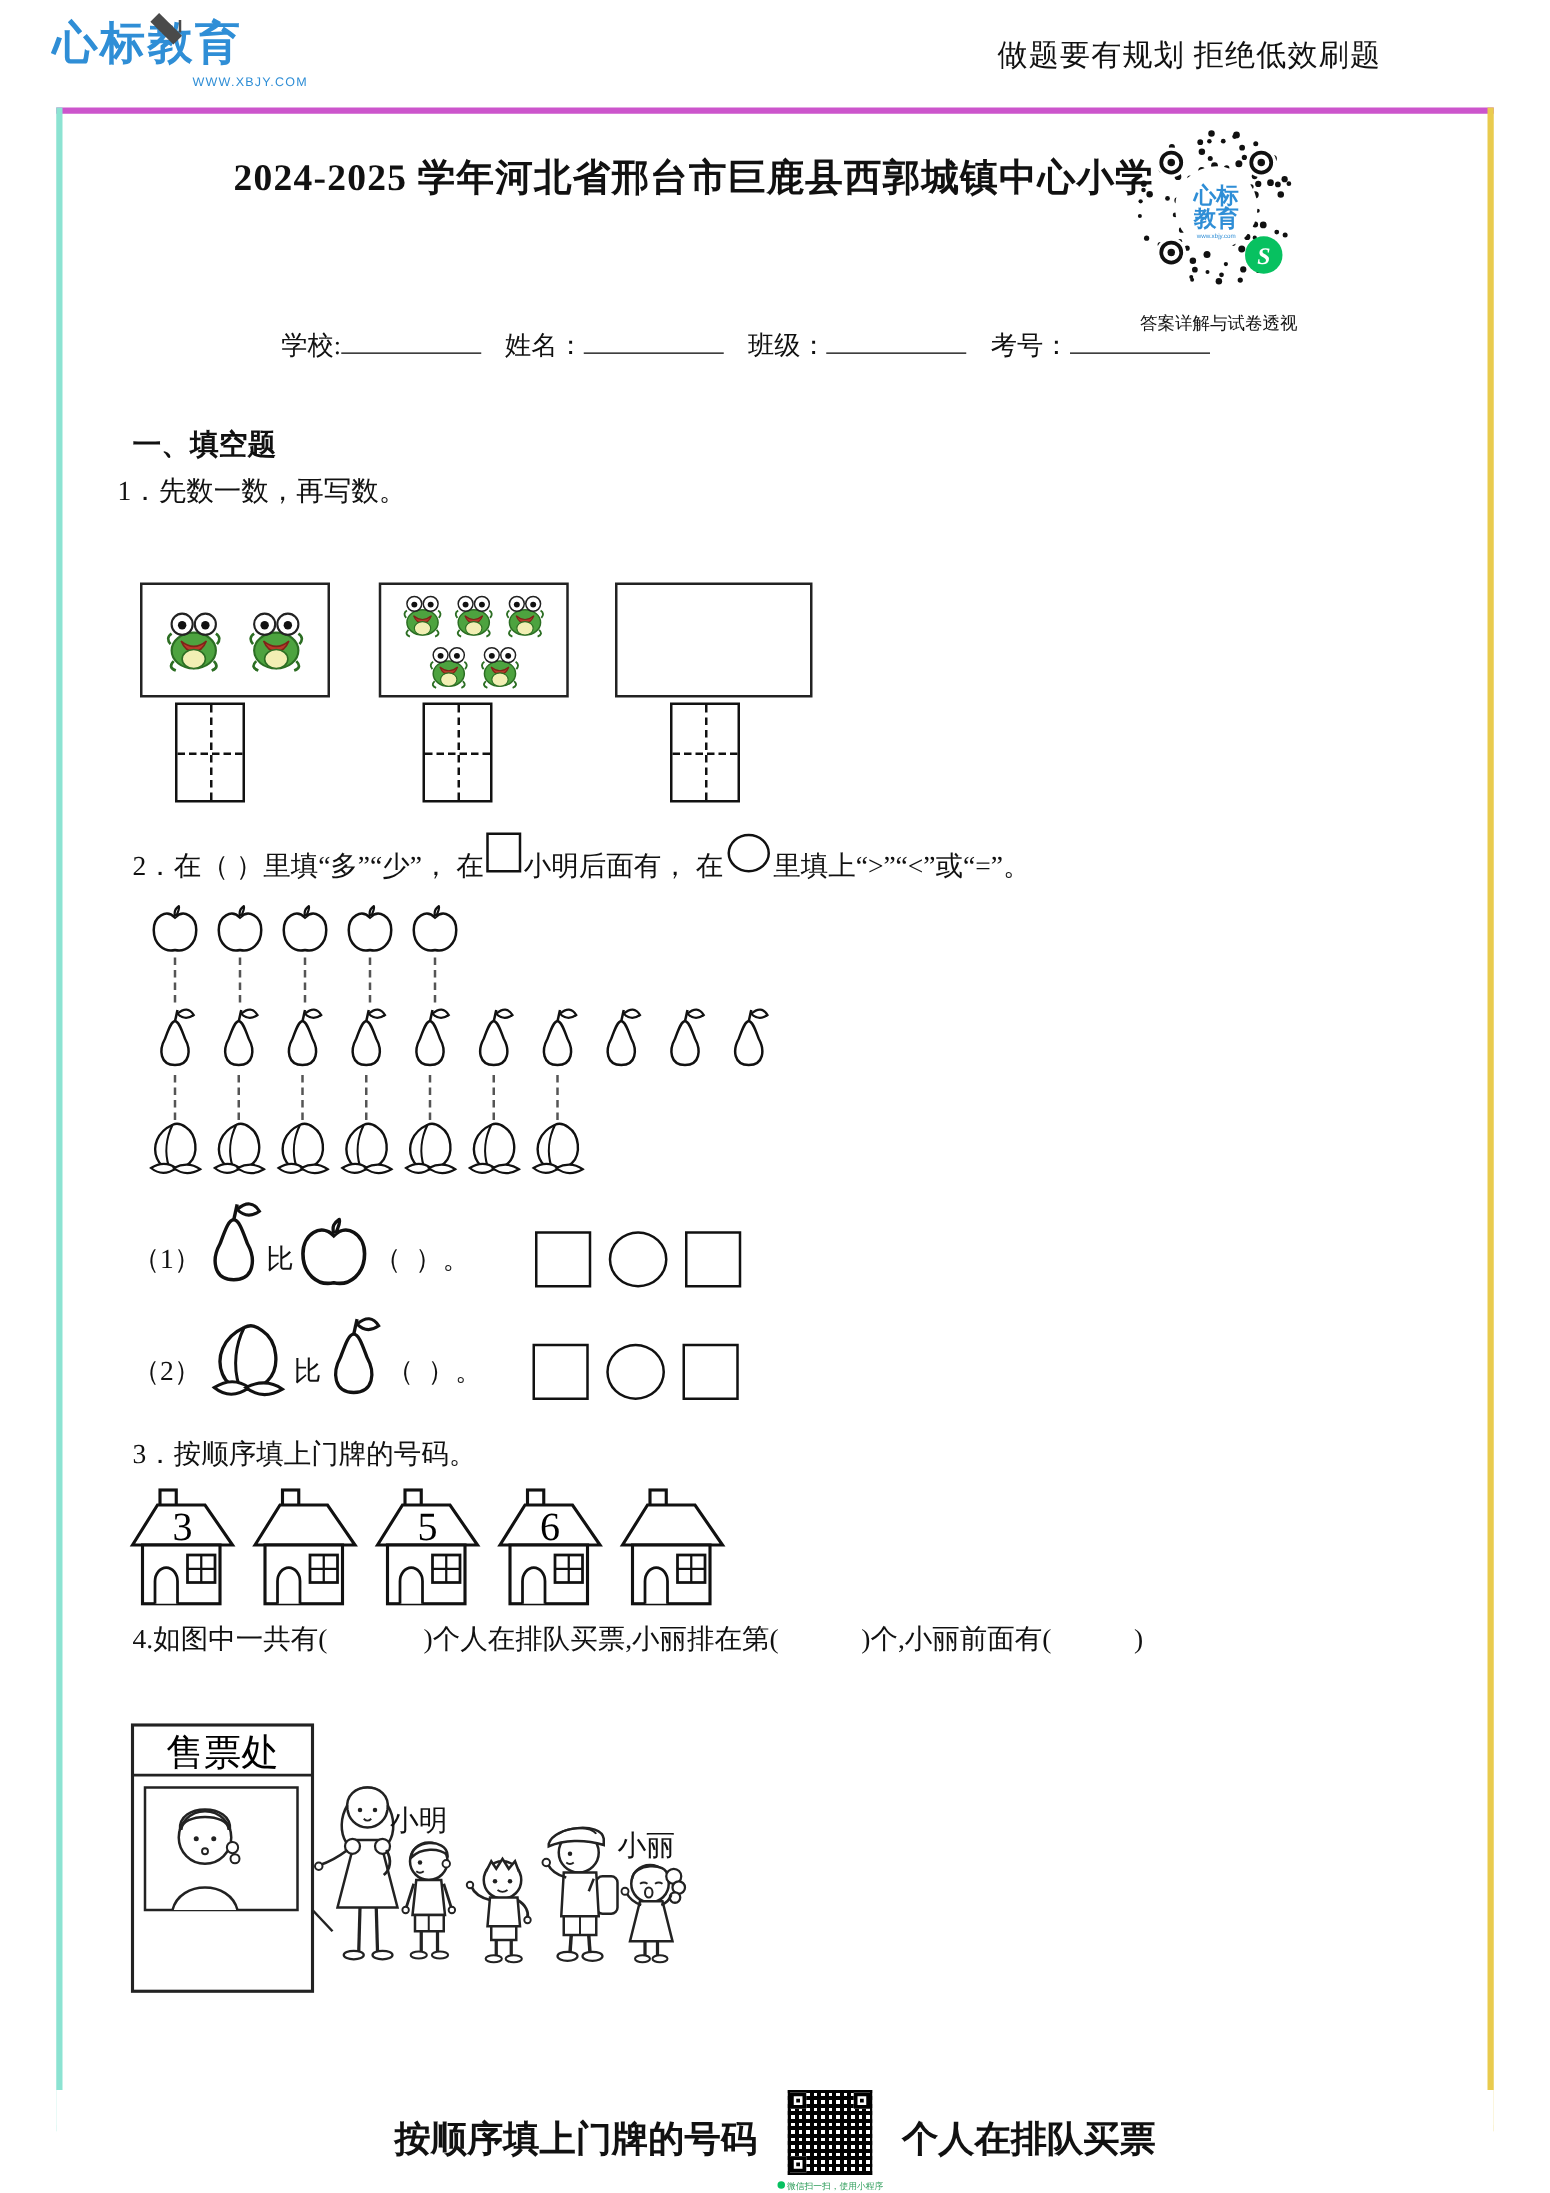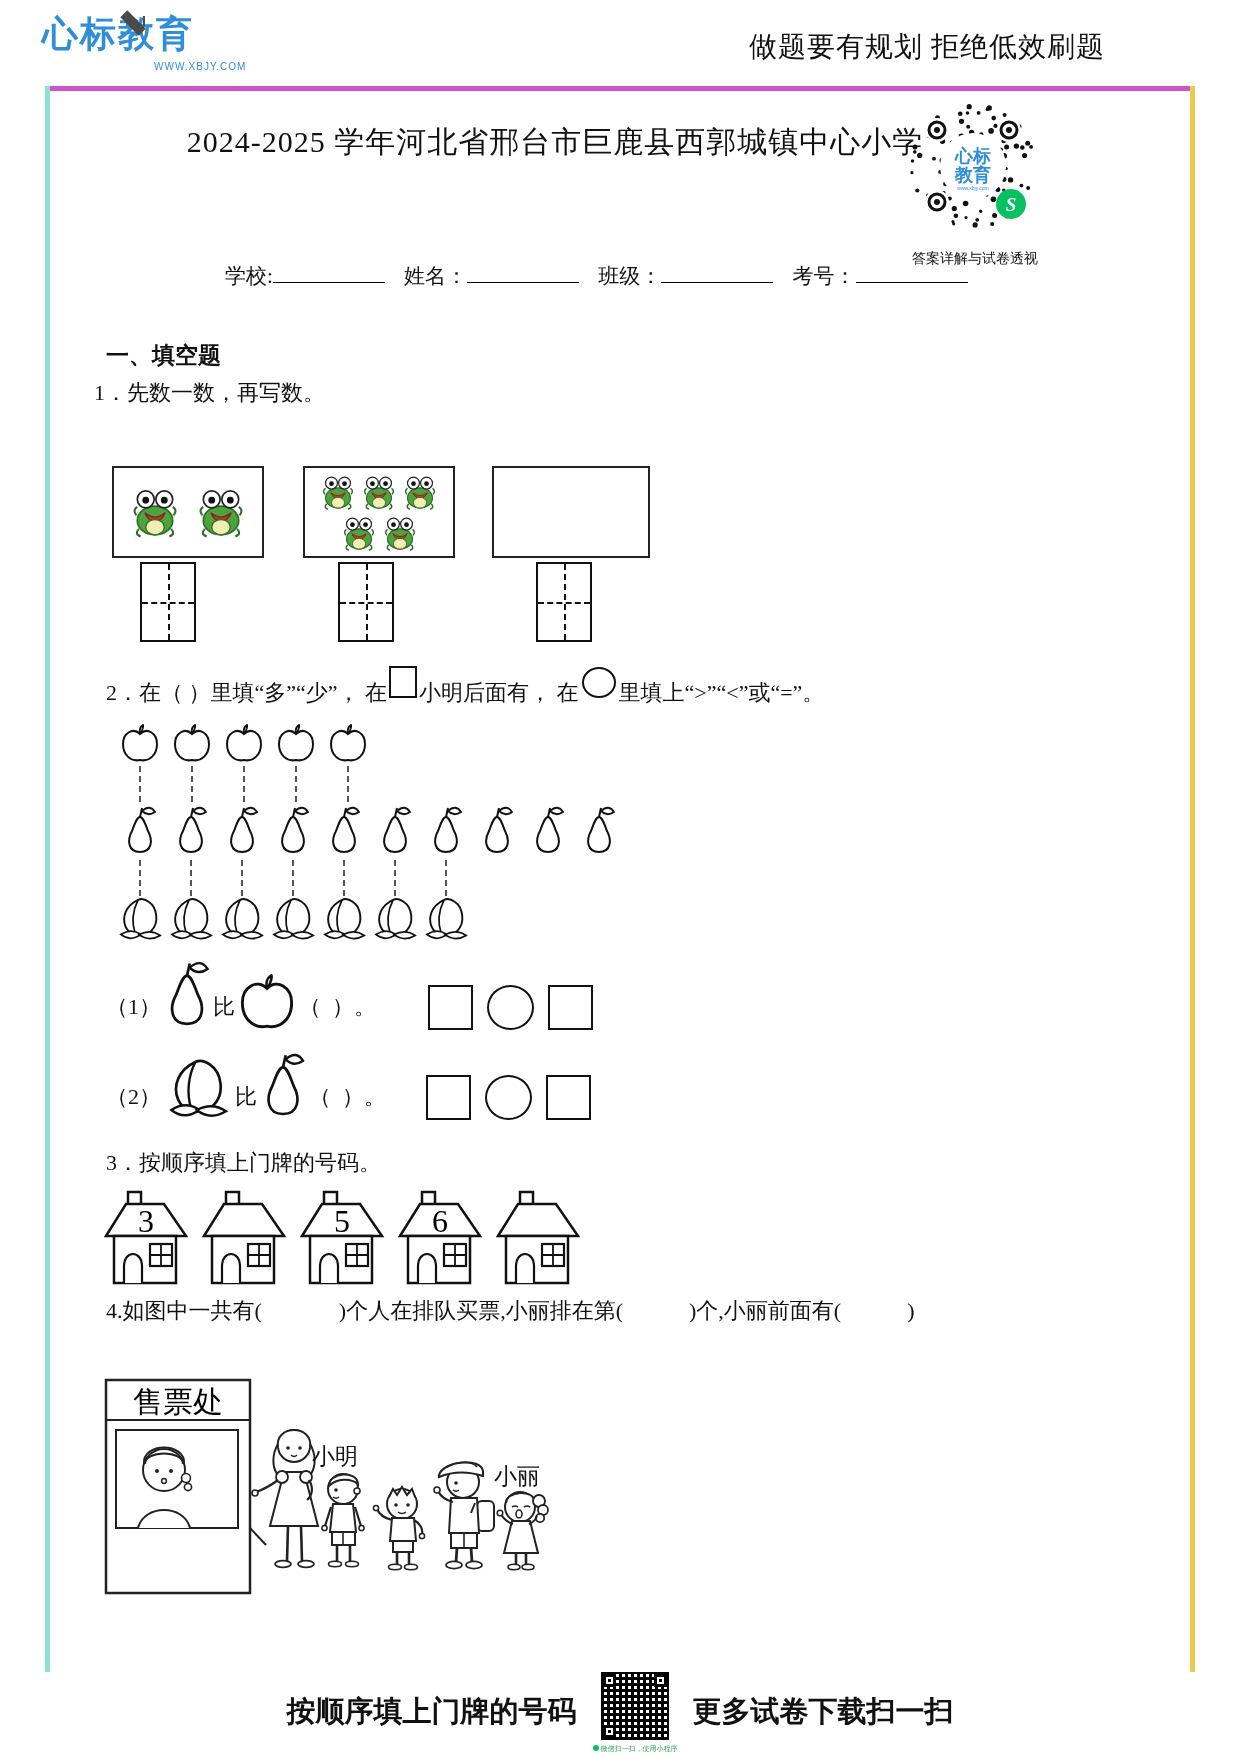--- a/index.html
+++ b/index.html
@@ -7,31 +7,31 @@
          font-family:"Liberation Serif","DejaVu Serif",serif;color:#111;}
   
   .logo{position:absolute;left:42px;top:8px;width:230px;height:72px;}
   .logo .txt{font-family:"Liberation Sans","DejaVu Sans",sans-serif;font-weight:900;
              font-size:36px;color:#2f8ed6;letter-spacing:2px;line-height:52px;}
   .logo .cap{position:absolute;left:78px;top:2px;width:26px;height:26px;background:#4a4a4a;
              transform:rotate(45deg) scaleY(.38);}
   .logo .capbtn{position:absolute;left:101px;top:8px;width:2px;height:10px;background:#4a4a4a;}
   .logo .url{position:absolute;left:112px;top:53px;font-family:"Liberation Sans",sans-serif;
              font-size:10px;color:#2f8ed6;letter-spacing:1px;}
-  .slogan{position:absolute;right:135px;top:28px;font-size:28px;color:#111;letter-spacing:1px;}
+  .slogan{position:absolute;right:135px;top:28px;font-size:24px;color:#111;letter-spacing:1px;}
   
   .bd{position:absolute;z-index:0;}
   .bd-top{left:45px;top:86px;width:1150px;height:5px;background:#cc55cc;}
   .bd-left{left:45px;top:86px;width:5px;height:1619px;background:#8ce3d2;}
   .bd-right{left:1190px;top:86px;width:5px;height:1619px;background:#e9cb4e;}
   .bd-bottom{left:45px;top:1700px;width:1150px;height:5px;
              background:linear-gradient(to right,#8ce3d2,#cbdf5a,#e9cb4e);}
   
   .title1{position:absolute;left:140px;top:122px;width:830px;text-align:center;
-          font-size:30px;font-weight:400;letter-spacing:1px;}
+          font-size:30px;font-weight:700;letter-spacing:1px;}
   .title2{position:absolute;left:140px;top:182px;width:830px;text-align:center;
           font-size:29px;font-weight:700;letter-spacing:2px;}
   
   .wxqr{position:absolute;left:903px;top:96px;width:140px;height:140px;}
   .qrcap{position:absolute;left:890px;top:250px;width:170px;text-align:center;font-size:14px;}
   
   .form{position:absolute;left:225px;top:262px;font-size:21px;white-space:nowrap;}
   .form .ul{display:inline-block;width:112px;border-bottom:1.6px solid #000;height:20px;
             margin-right:14px;}
   
@@ -597,16 +597,16 @@
           </span>
         <span class="fd tr">
             <i></i>
           </span>
         <span class="fd bl">
             <i></i>
           </span>
       </div>
       <div class="cap2">微信扫一扫，使用小程序</div>
     </div>
-    <span>更多试卷下载扫一扫</span>
+    <span>个人在排队买票</span>
   </div>
 
 </div>
 
 </body></html>

